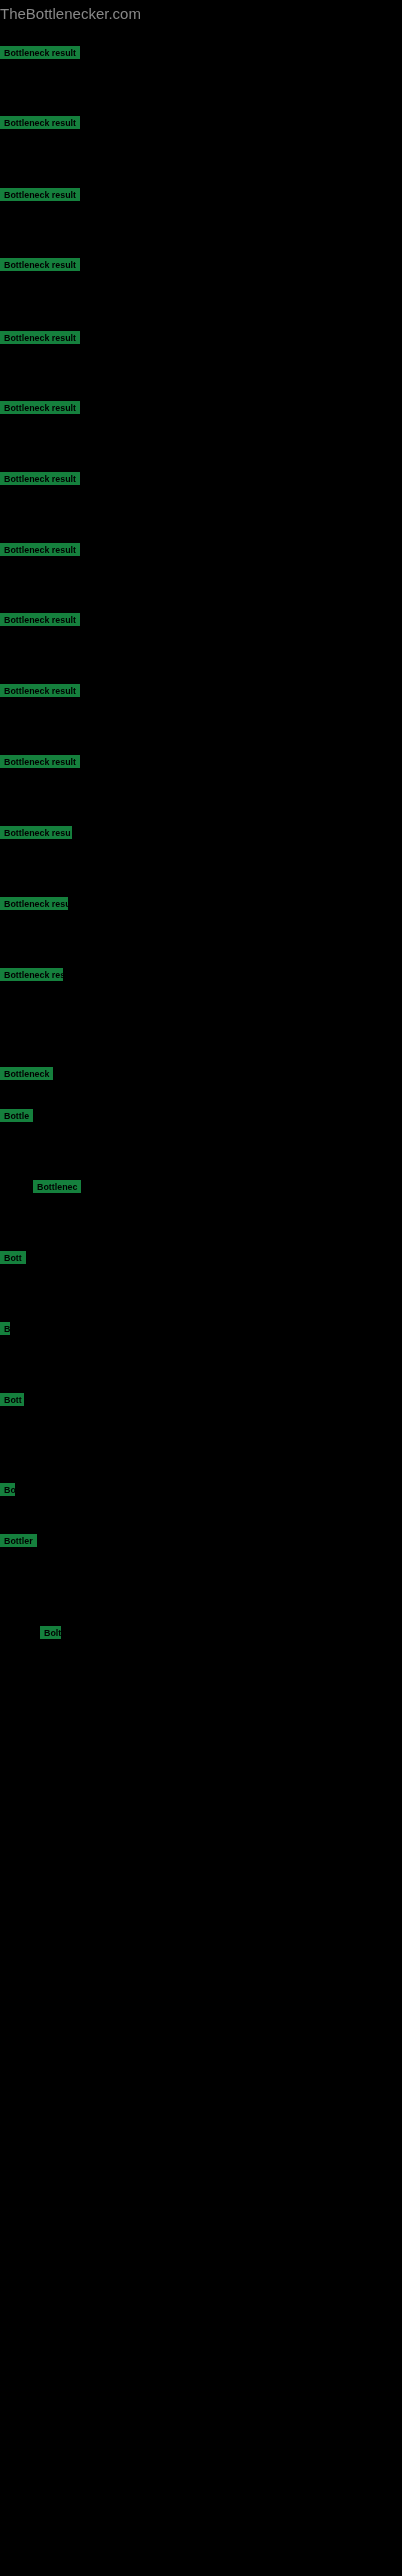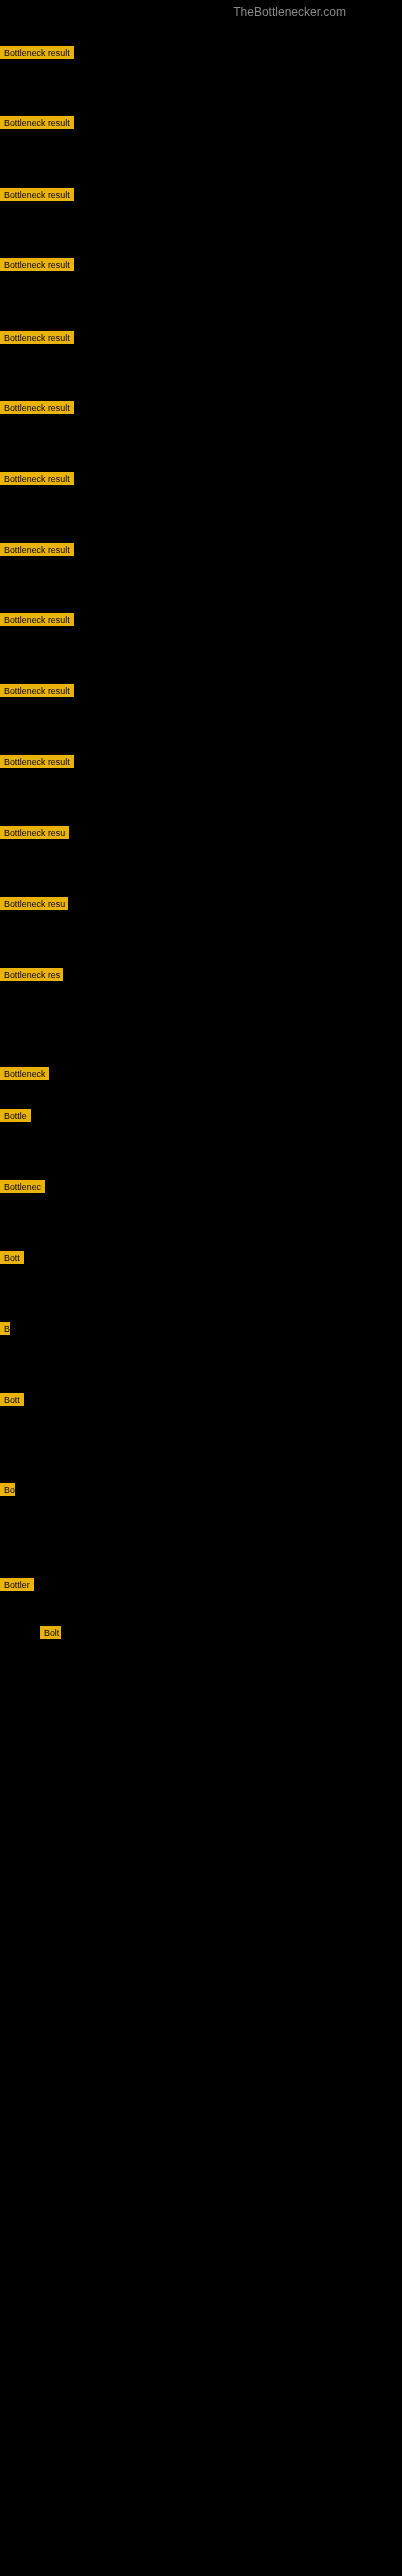--- a/index.html
+++ b/index.html
@@ -14,31 +14,31 @@
       min-height: 2576px;
       font-family: Arial, sans-serif;
       position: relative;
     }
 
     .site-title {
       position: absolute;
       top: 4.8px;
       left: 0;
       width: 346px;
-      text-align: right;
+      text-align: left;
       color: #888888;
-      font-size: 12px;
+      font-size: 15px;
       font-weight: normal;
     }
 
     .bottleneck-badge {
-      background-color: #eab308;
+      background-color: #15803d;
       color: #000000;
       font-size: 8.9px;
-      font-weight: normal;
+      font-weight: bold;
       padding: 1.6px 4px;
       display: inline-block;
       white-space: nowrap;
       overflow: hidden;
     }
 
     
     .badge-item {
       position: absolute;
       left: 0;
@@ -59,21 +59,21 @@
     <div class="badge-item" style="top: 472px; max-width: 89px;"><span class="bottleneck-badge" style="max-width: 89px;">Bottleneck result</span></div>
     <div class="badge-item" style="top: 543px; max-width: 87px;"><span class="bottleneck-badge" style="max-width: 87px;">Bottleneck result</span></div>
     <div class="badge-item" style="top: 613px; max-width: 85px;"><span class="bottleneck-badge" style="max-width: 85px;">Bottleneck result</span></div>
     <div class="badge-item" style="top: 684px; max-width: 84px;"><span class="bottleneck-badge" style="max-width: 84px;">Bottleneck result</span></div>
     <div class="badge-item" style="top: 755px; max-width: 81px;"><span class="bottleneck-badge" style="max-width: 81px;">Bottleneck result</span></div>
     <div class="badge-item" style="top: 826px; max-width: 72px;"><span class="bottleneck-badge" style="max-width: 72px;">Bottleneck resu</span></div>
     <div class="badge-item" style="top: 897px; max-width: 68px;"><span class="bottleneck-badge" style="max-width: 68px;">Bottleneck resu</span></div>
     <div class="badge-item" style="top: 968px; max-width: 63px;"><span class="bottleneck-badge" style="max-width: 63px;">Bottleneck res</span></div>
     <div class="badge-item" style="top: 1038px; max-width: 55px;"><span class="bottleneck-badge" style="max-width: 55px; margin-top: 29px;">Bottleneck</span></div>
     <div class="badge-item" style="top: 1109px; max-width: 34px;"><span class="bottleneck-badge" style="max-width: 34px;">Bottle</span></div>
-    <div class="badge-item" style="top: 1180px; max-width: 48px;"><span class="bottleneck-badge" style="max-width: 48px;">Bottlenec</span></div>
+    <div class="badge-item" style="top: 1180px; max-width: 48px; margin-left: 33px;"><span class="bottleneck-badge" style="max-width: 48px;">Bottlenec</span></div>
     <div class="badge-item" style="top: 1251px; max-width: 26px;"><span class="bottleneck-badge" style="max-width: 26px;">Bott</span></div>
     <div class="badge-item" style="top: 1322px; max-width: 9.7px;"><span class="bottleneck-badge" style="max-width: 9.7px;">B</span></div>
     <div class="badge-item" style="top: 1393px; max-width: 24px;"><span class="bottleneck-badge" style="max-width: 24px;">Bott</span></div>
     <div class="badge-item" style="top: 1463px; max-width: 14.5px; margin-top: 20px;"><span class="bottleneck-badge" style="max-width: 14.5px;">Bo</span></div>
-    <div class="badge-item" style="top: 1534px; max-width: 37px; margin-top: 44px;"><span class="bottleneck-badge" style="max-width: 37px;">Bottler</span></div>
+    <div class="badge-item" style="top: 1534px; max-width: 37px;"><span class="bottleneck-badge" style="max-width: 37px;">Bottler</span></div>
     <div class="badge-item" style="top: 1626px; max-width: 21px; padding-left: 40px;"><span class="bottleneck-badge" style="max-width: 21px;">Bolt</span></div>
   </div>
 
 
 </body></html>

